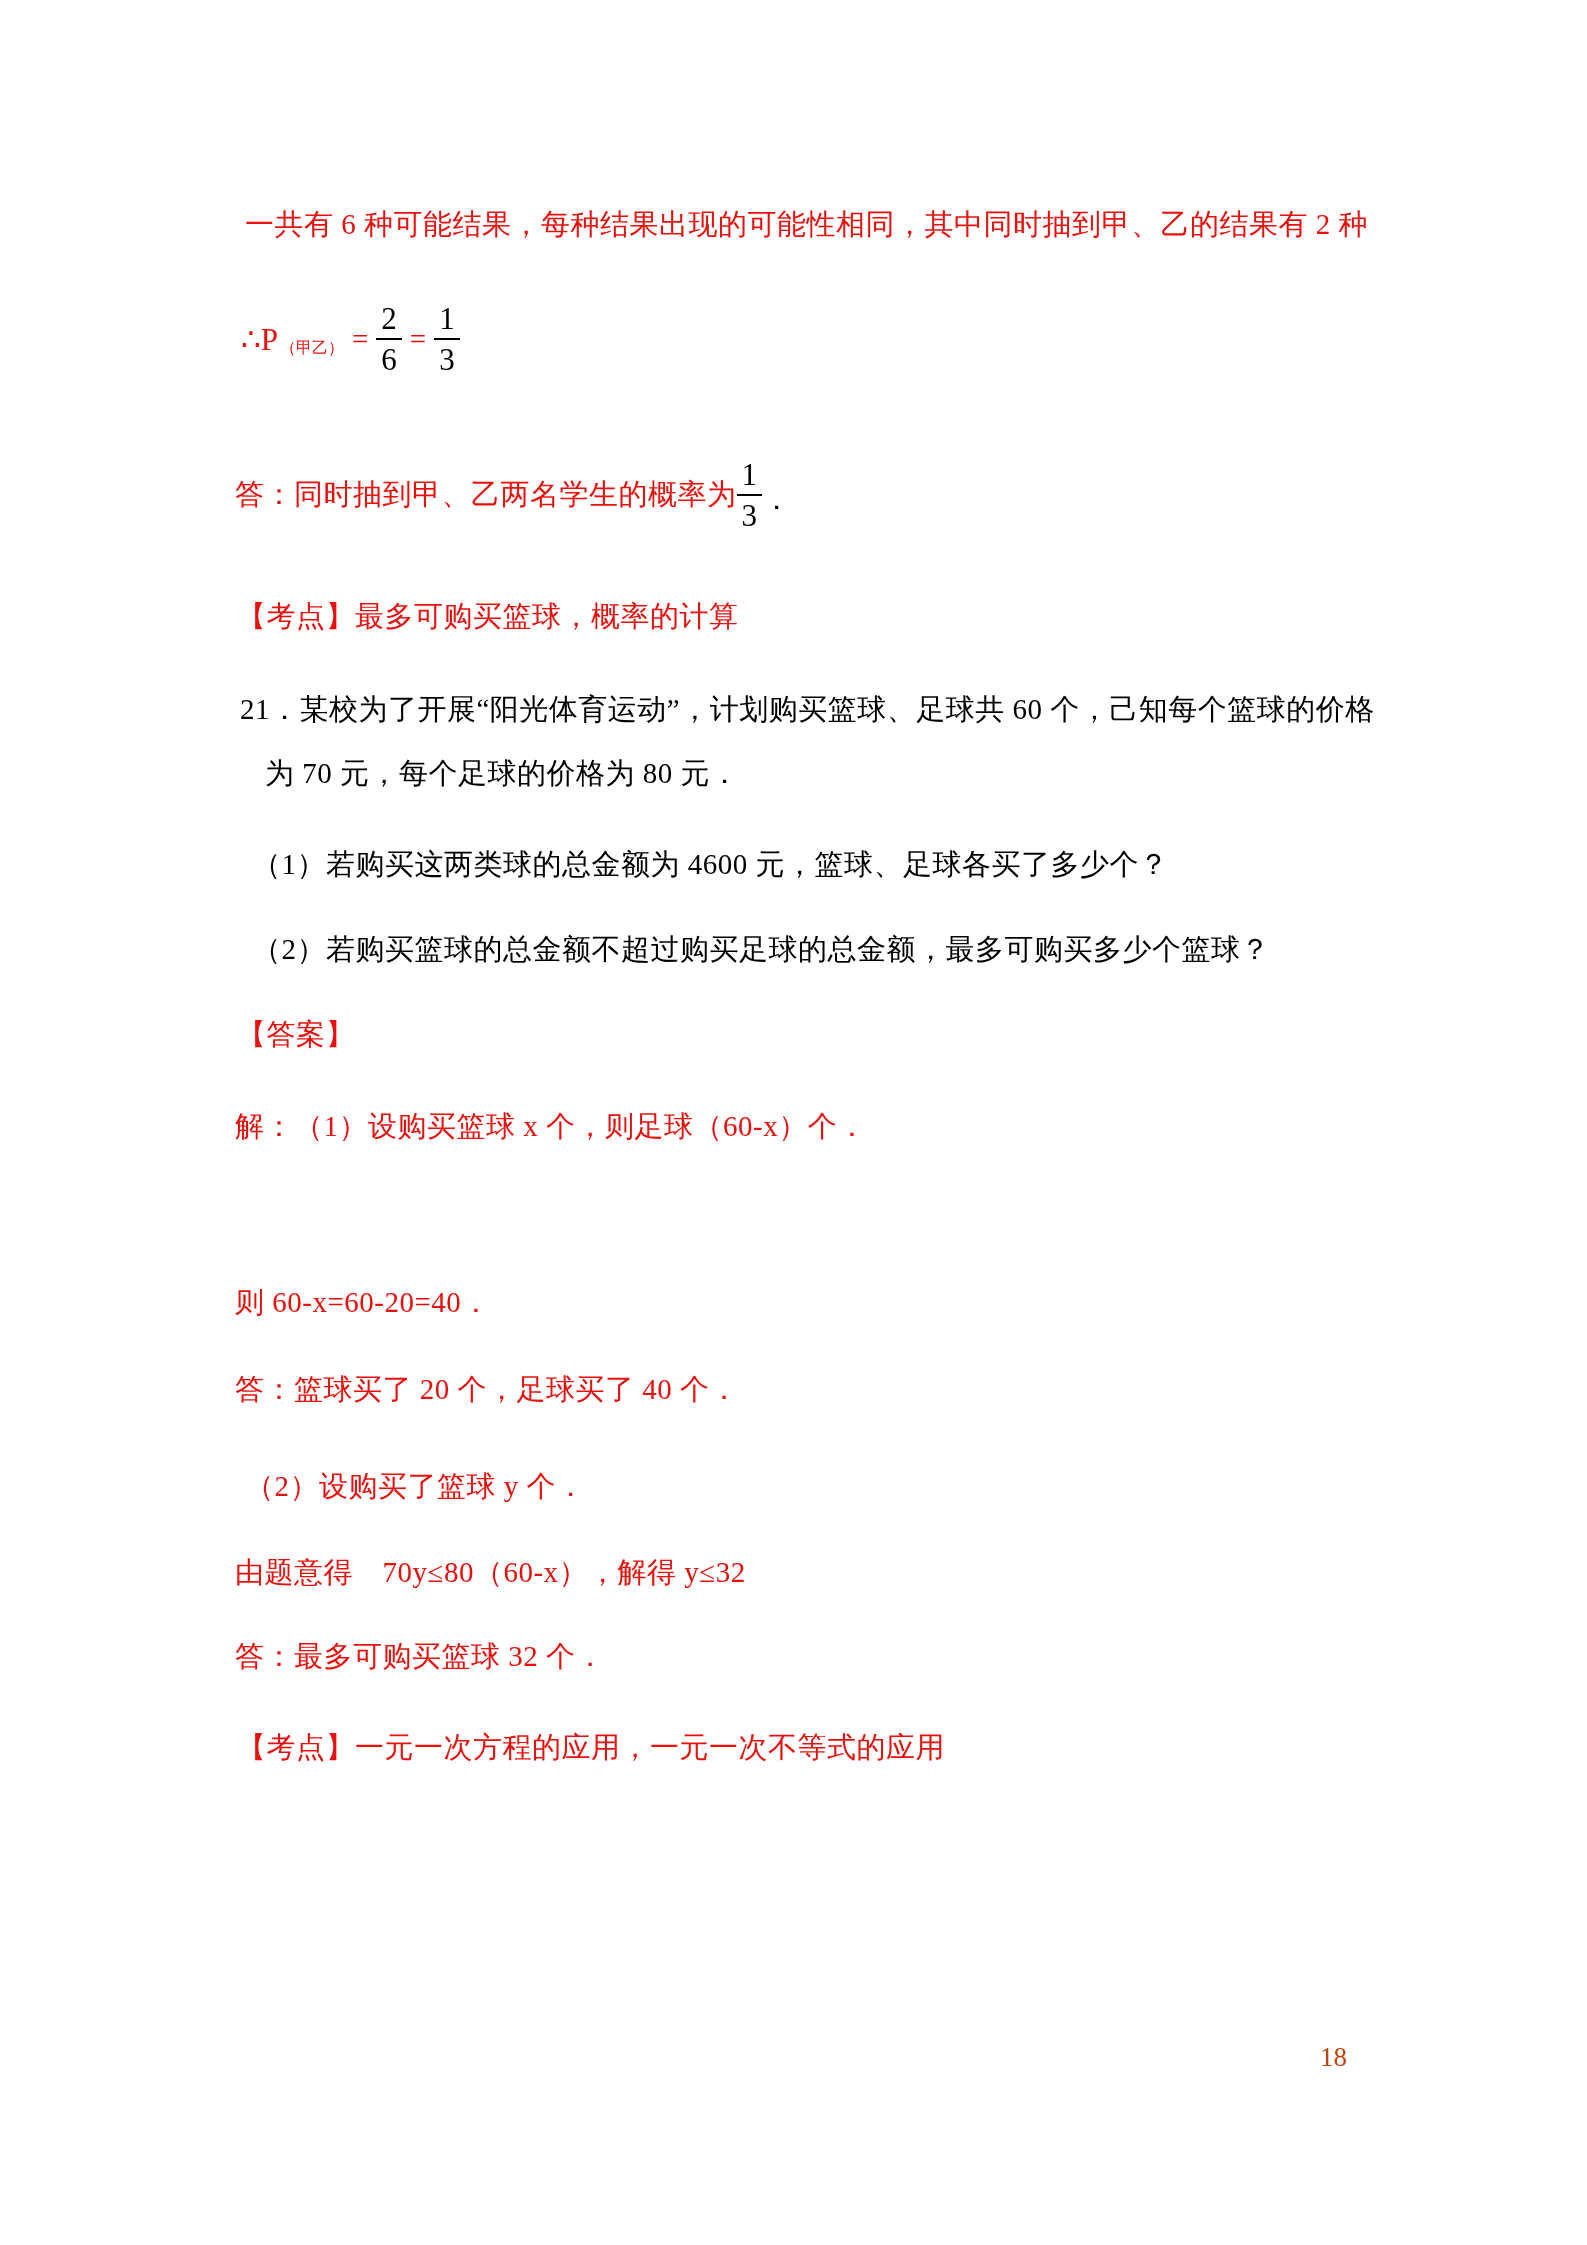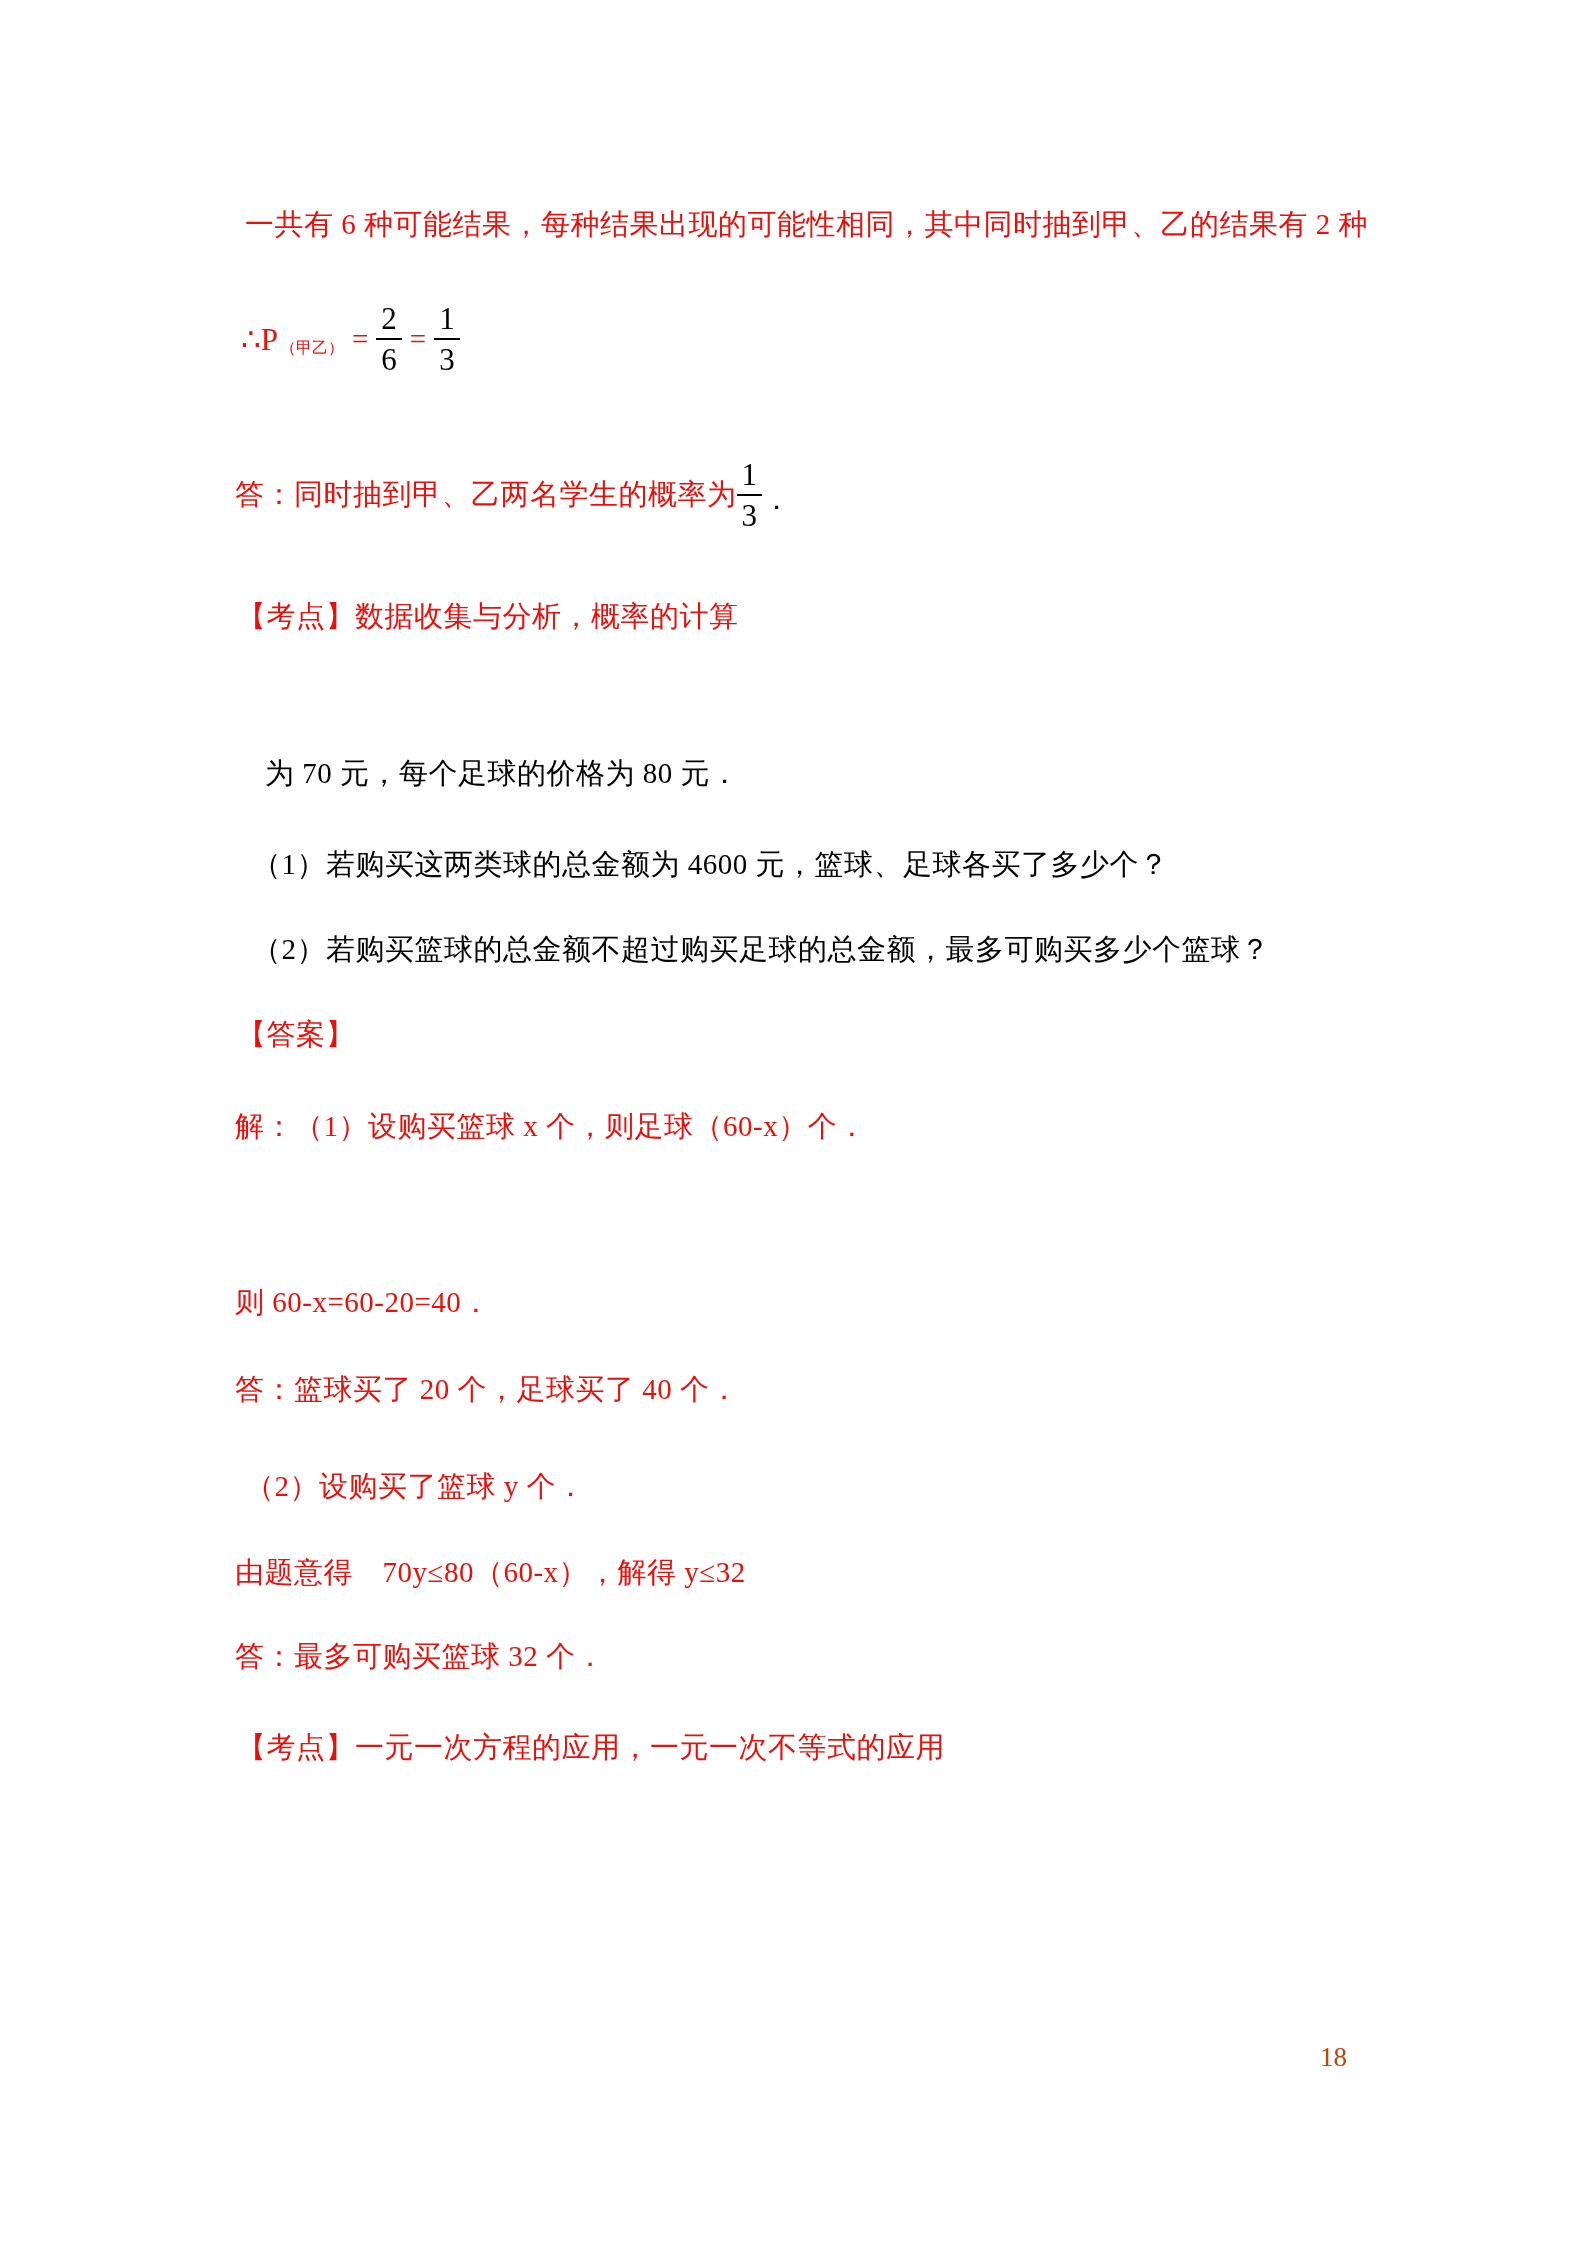--- a/index.html
+++ b/index.html
@@ -92,22 +92,23 @@
 
   <div class="formula-row" style="left:235px; top:456px; height:78px;">
     <span class="red" style="font-size:29px; letter-spacing:0.5px;">答：同时抽到甲、乙两名学生的概率为</span>
     <span class="frac">
       <span class="num">1</span>
       <span class="den">3</span>
     </span>
     <span class="black baseline-dot">．</span>
   </div>
 
-  <div class="line red" style="left:237px; top:598px;">【考点】数据收集与分析，概率的计算</div>
+  <div class="line red" style="left:237px; top:598px;">【考点】最多可购买篮球，概率的计算</div>
 
+  <div class="line black" style="left:240px; top:691px;">21．某校为了开展“阳光体育运动”，计划购买篮球、足球共 60 个，己知每个篮球的价格</div>
 
   <div class="line black" style="left:265px; top:755px;text-align:center;">为 70 元，每个足球的价格为 80 元．</div>
 
   <div class="line black" style="left:252px; top:846px;">（1）若购买这两类球的总金额为 4600 元，篮球、足球各买了多少个？</div>
 
   <div class="line black" style="left:252px; top:931px;">（2）若购买篮球的总金额不超过购买足球的总金额，最多可购买多少个篮球？</div>
 
   <div class="line red" style="left:237px; top:1016px;text-align:center;">【答案】</div>
 
   <div class="line red" style="left:235px; top:1108px;">解：（1）设购买篮球 x 个，则足球（60-x）个．</div>

